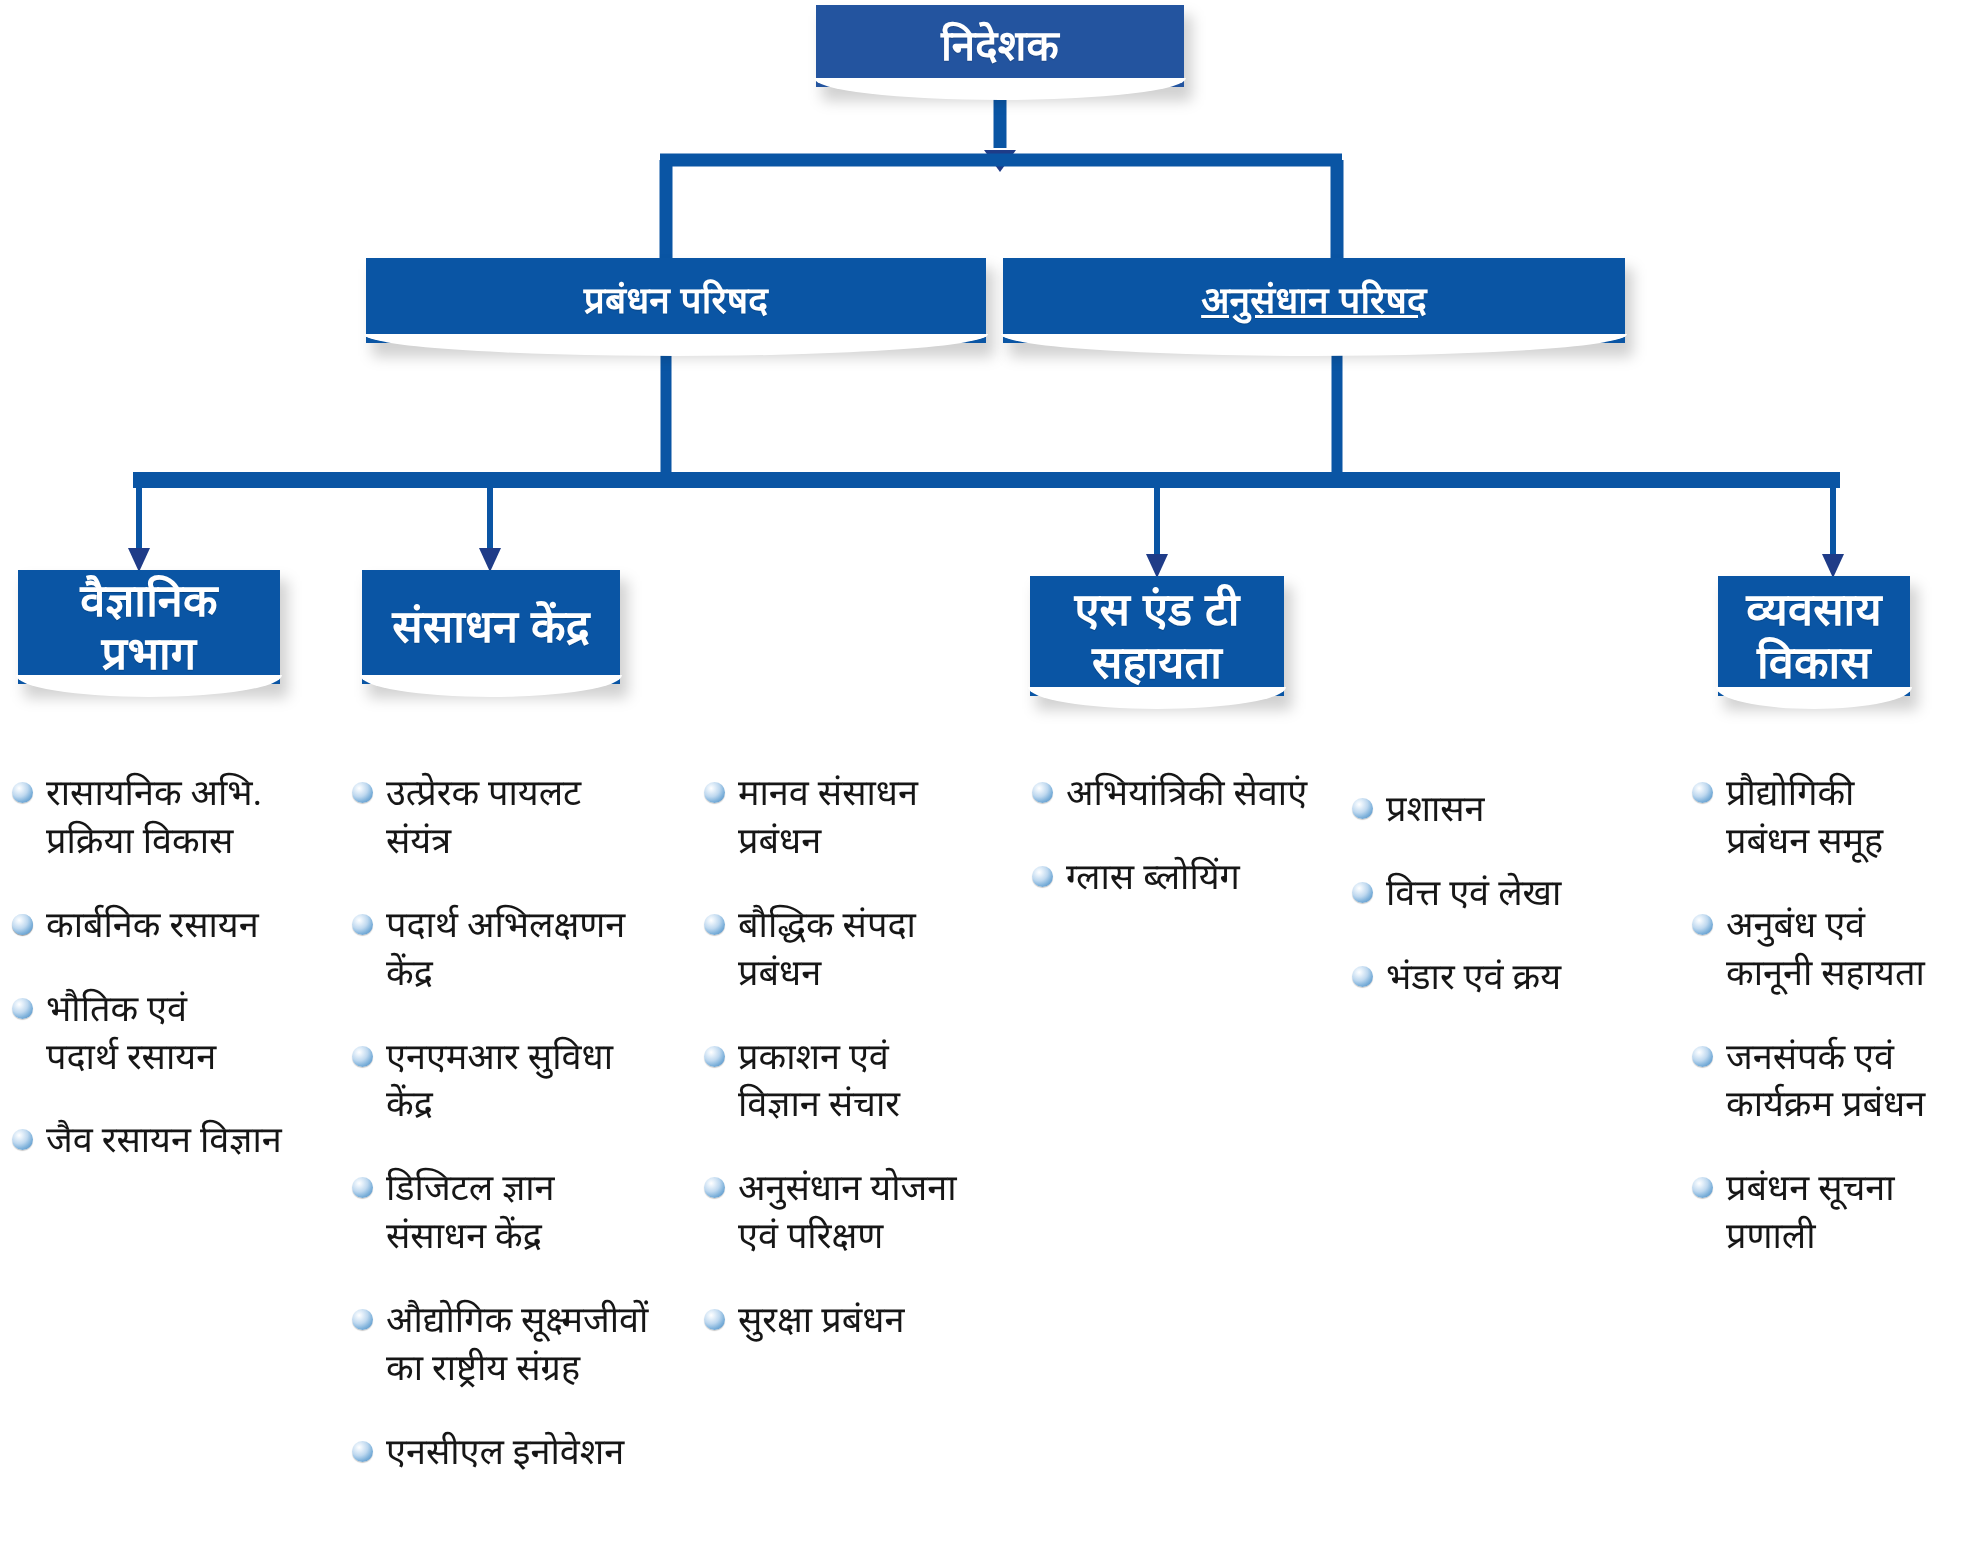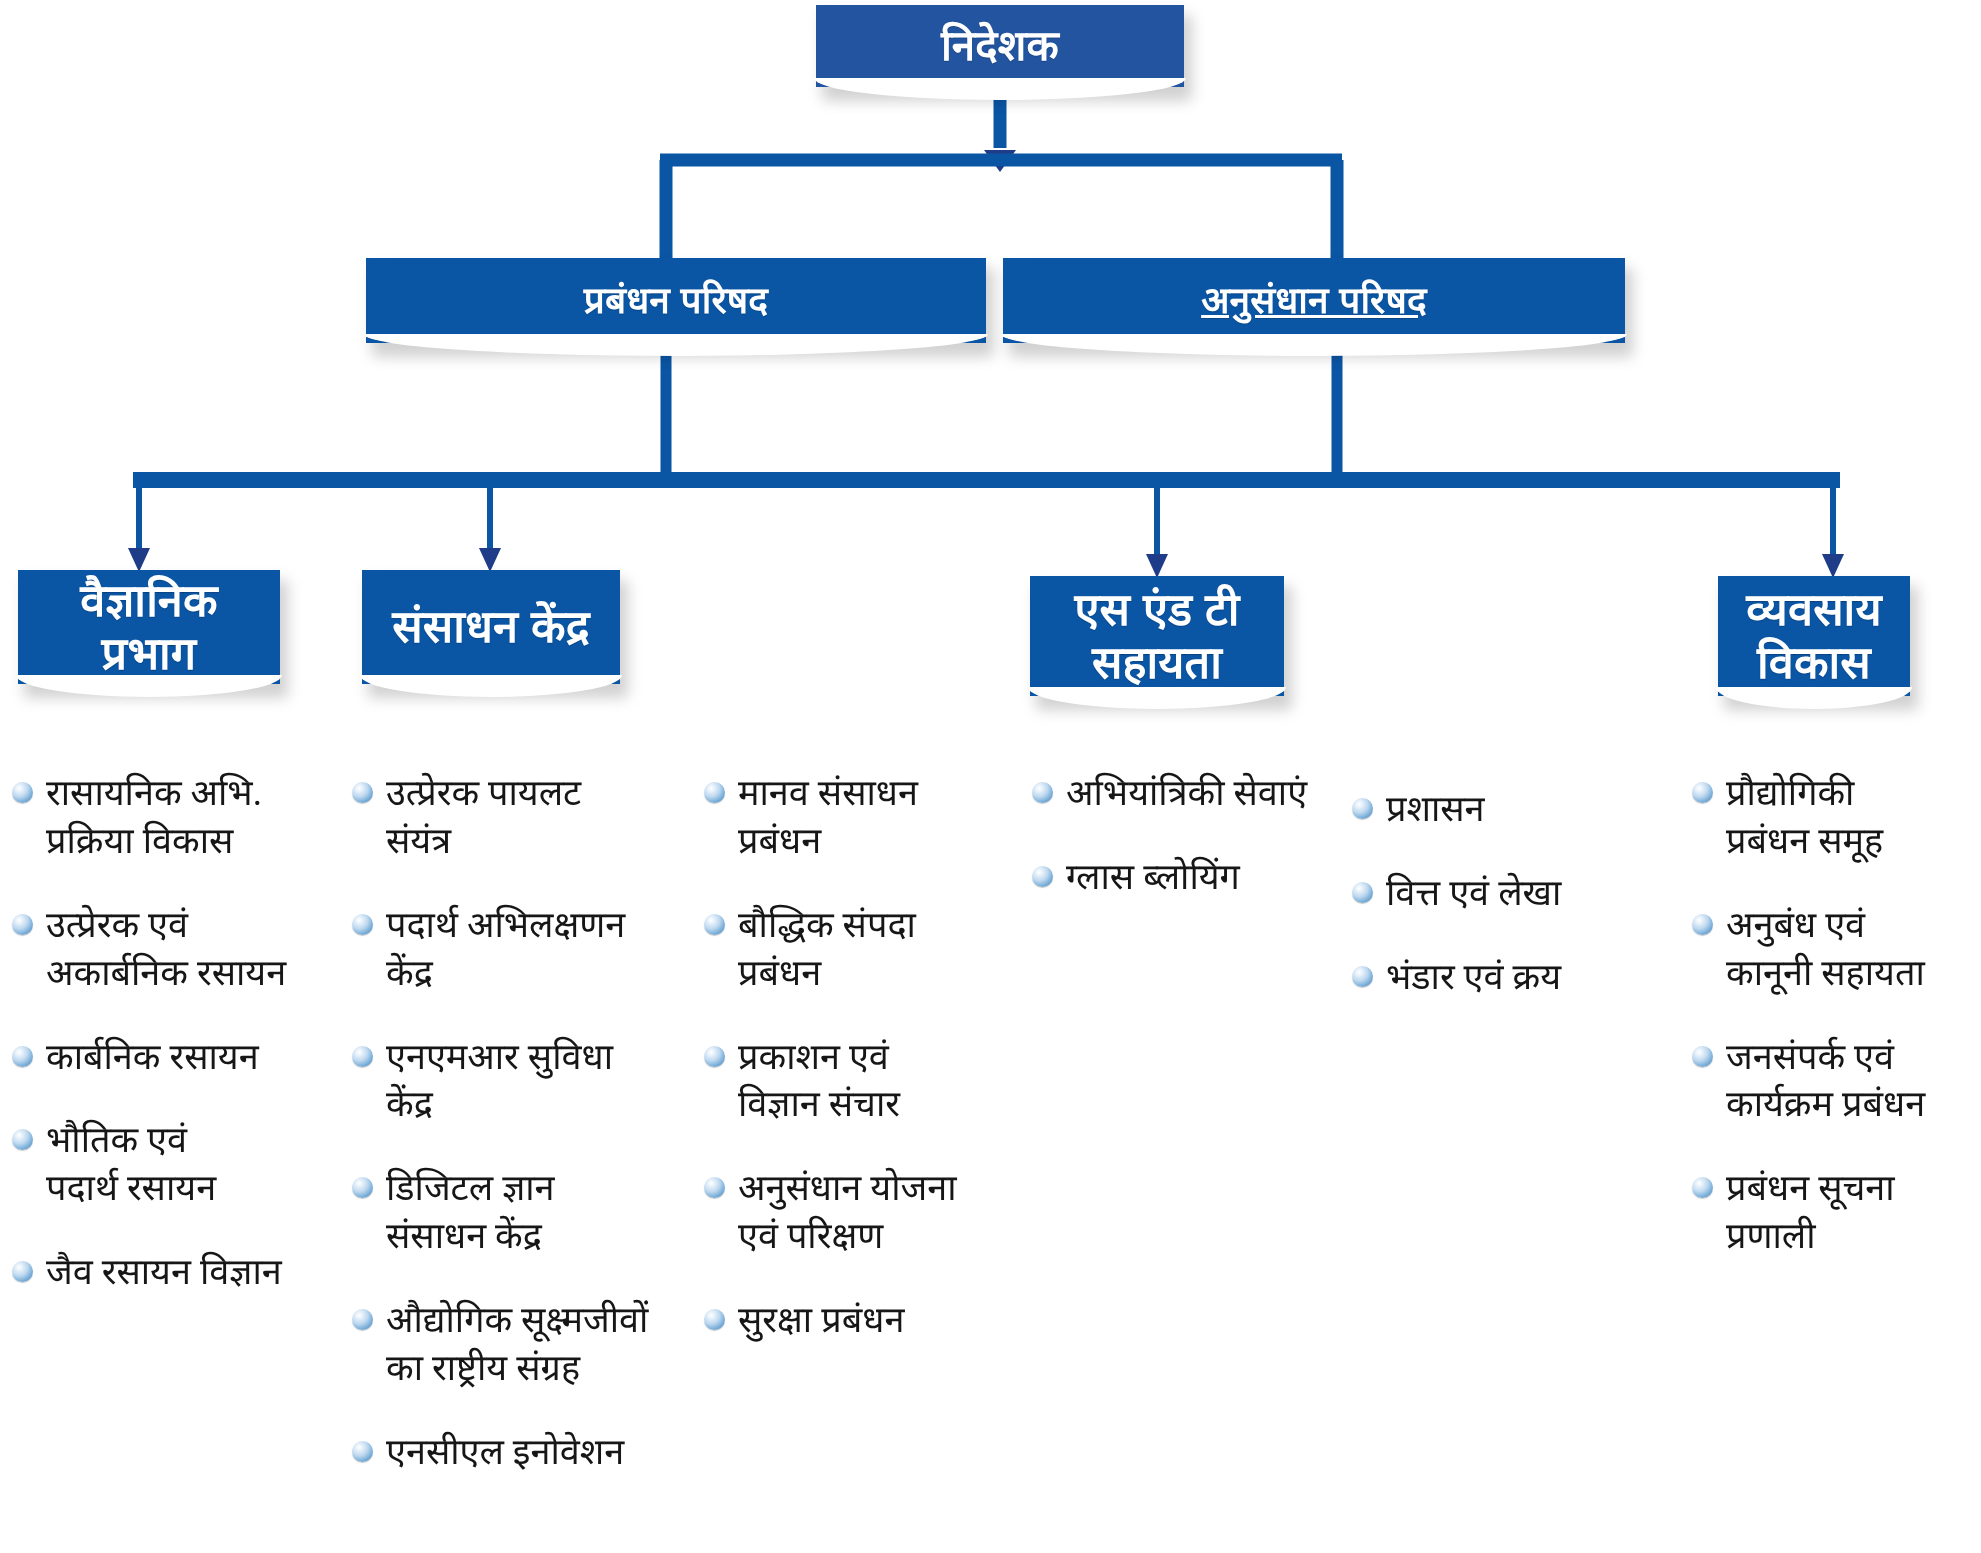--- a/index.html
+++ b/index.html
@@ -182,22 +182,21 @@
 
   <div class="node leaf" id="n-biz">
     <span class="sheet"></span>
     <span class="cap">व्यवसाय
 विकास</span>
   </div>
 
   <div class="col" id="col1">
       <div class="bullet-item"><span class="dot"></span><span>रासायनिक अभि.
 प्रक्रिया विकास</span></div>
-      <div class="bullet-item"><span class="dot"></span><span>उत्प्रेरक एवं
-अकार्बनिक रसायन</span></div>
+      <div class="bullet-item"><span class="dot"></span></div>
       <div class="bullet-item"><span class="dot"></span><span>कार्बनिक रसायन</span></div>
       <div class="bullet-item"><span class="dot"></span><span>भौतिक एवं
 पदार्थ रसायन</span></div>
       <div class="bullet-item"><span class="dot"></span><span>जैव रसायन विज्ञान</span></div>
     </div>
   <div class="col" id="col2">
       <div class="bullet-item"><span class="dot"></span><span>उत्प्रेरक पायलट
 संयंत्र</span></div>
       <div class="bullet-item"><span class="dot"></span><span>पदार्थ अभिलक्षणन
 केंद्र</span></div>

